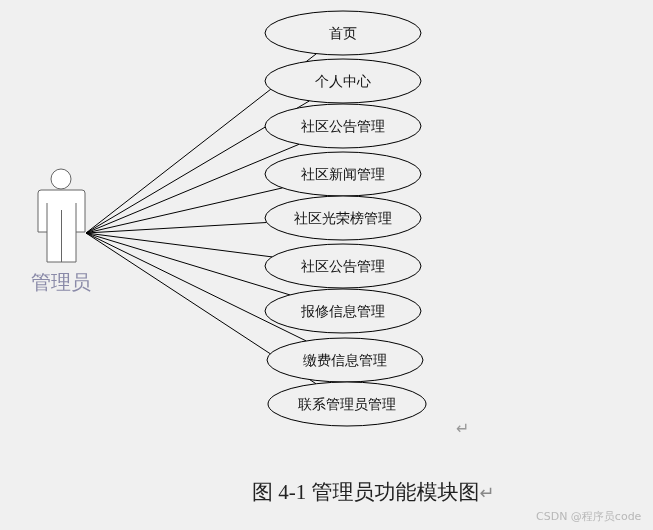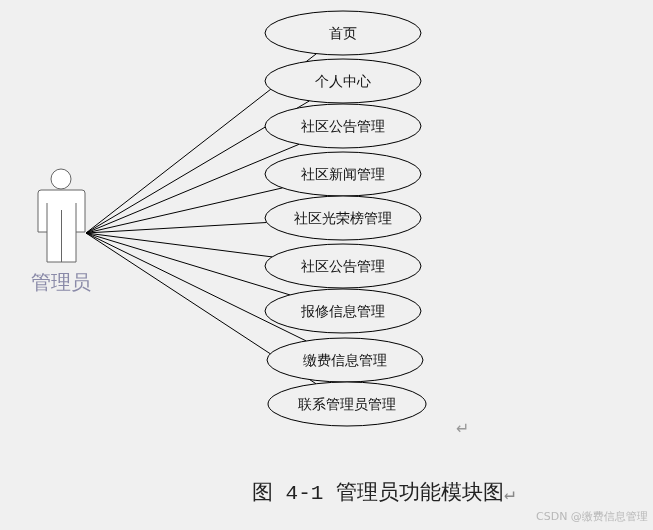--- a/index.html
+++ b/index.html
@@ -13,21 +13,21 @@
   .uc-label {
     font-family: "DejaVu Sans", sans-serif;
     font-size: 14px; fill: #111;
   }
   .actor-label {
     font-family: "DejaVu Sans", sans-serif;
     font-size: 20px; fill: #8a8aa8;
   }
   .caption {
     position: absolute; left: 252px; top: 478px;
-    font-family: Liberation Mono, monospace;
+    font-family: Liberation Serif, serif;
     font-size: 21px; color: #222;
     white-space: nowrap;
   }
   .caption .ret { color: #888; font-size: 18px; }
   .para-mark {
     position: absolute; left: 456px; top: 419px;
     font-size: 16px; color: #999;
   }
   .watermark {
     position: absolute; left: 536px; top: 509px;
@@ -101,13 +101,13 @@
       </g>
     </g>
 </svg>
 
 <div class="para-mark">↵</div>
 
 <div class="caption">
   <span>图 4-1 管理员功能模块图</span><span class="ret">↵</span>
 </div>
 
-<div class="watermark">CSDN @缴费信息管理</div>
+<div class="watermark">CSDN @程序员code</div>
 
 </body></html>

